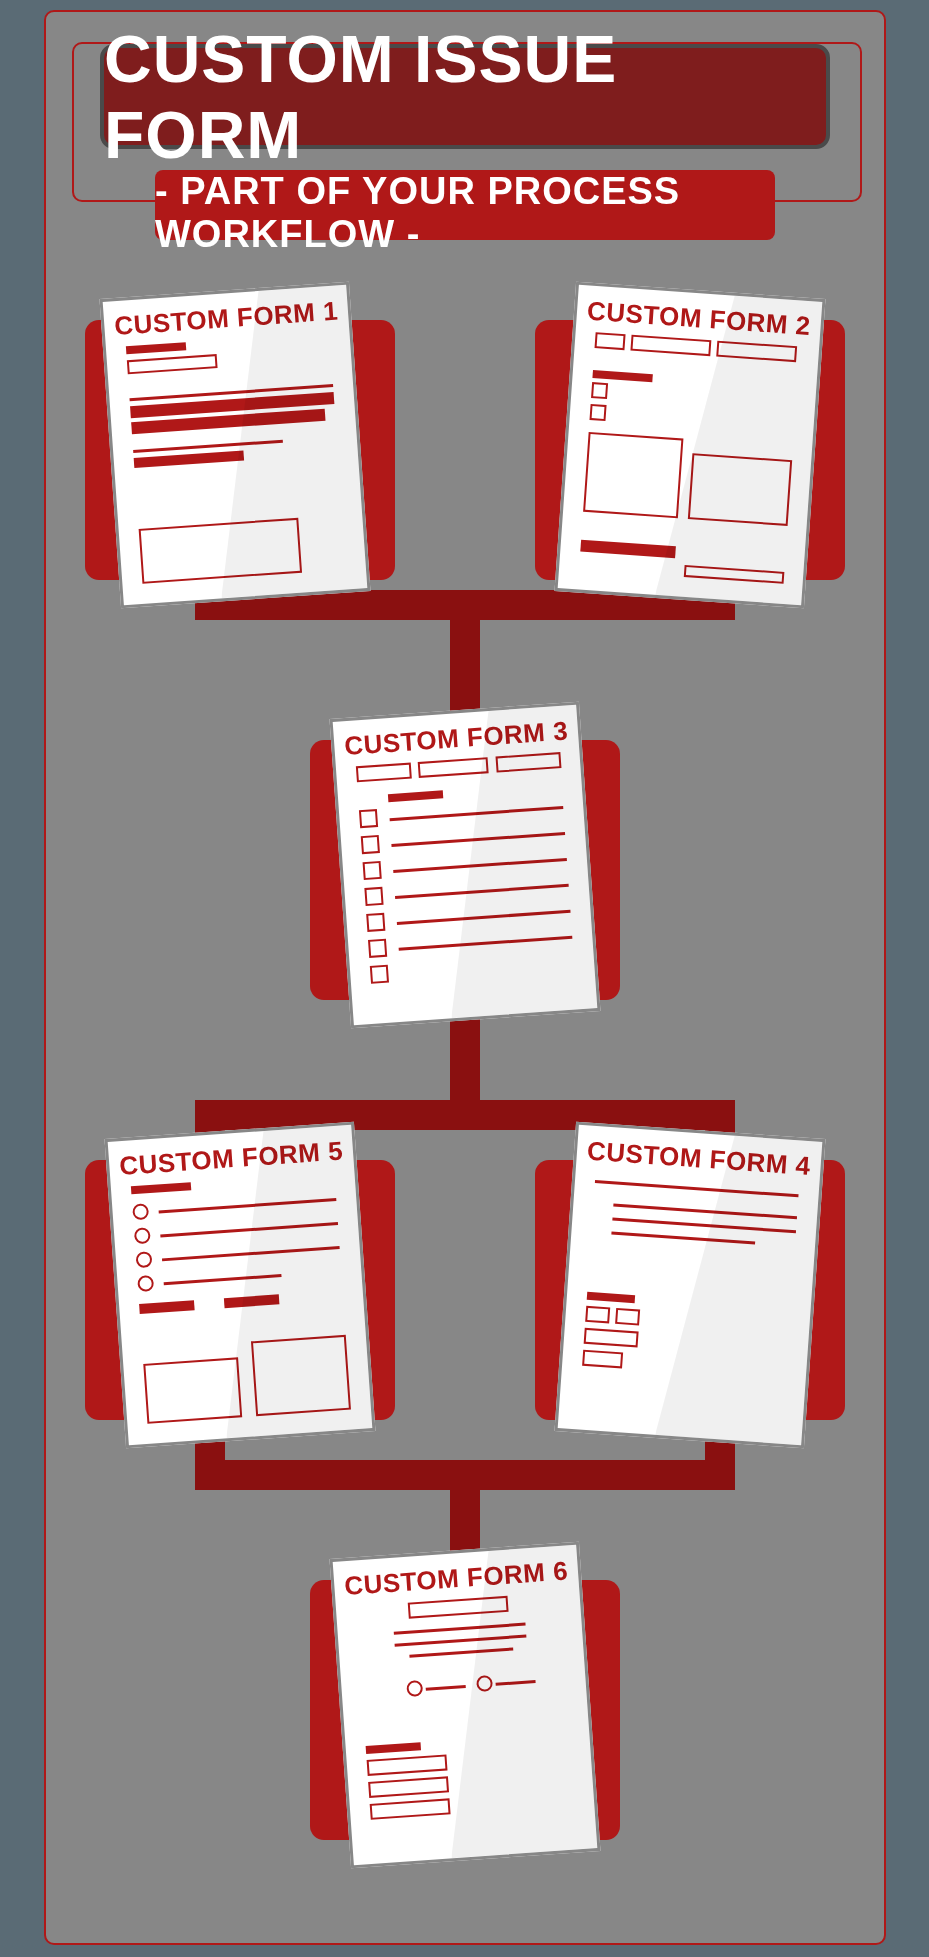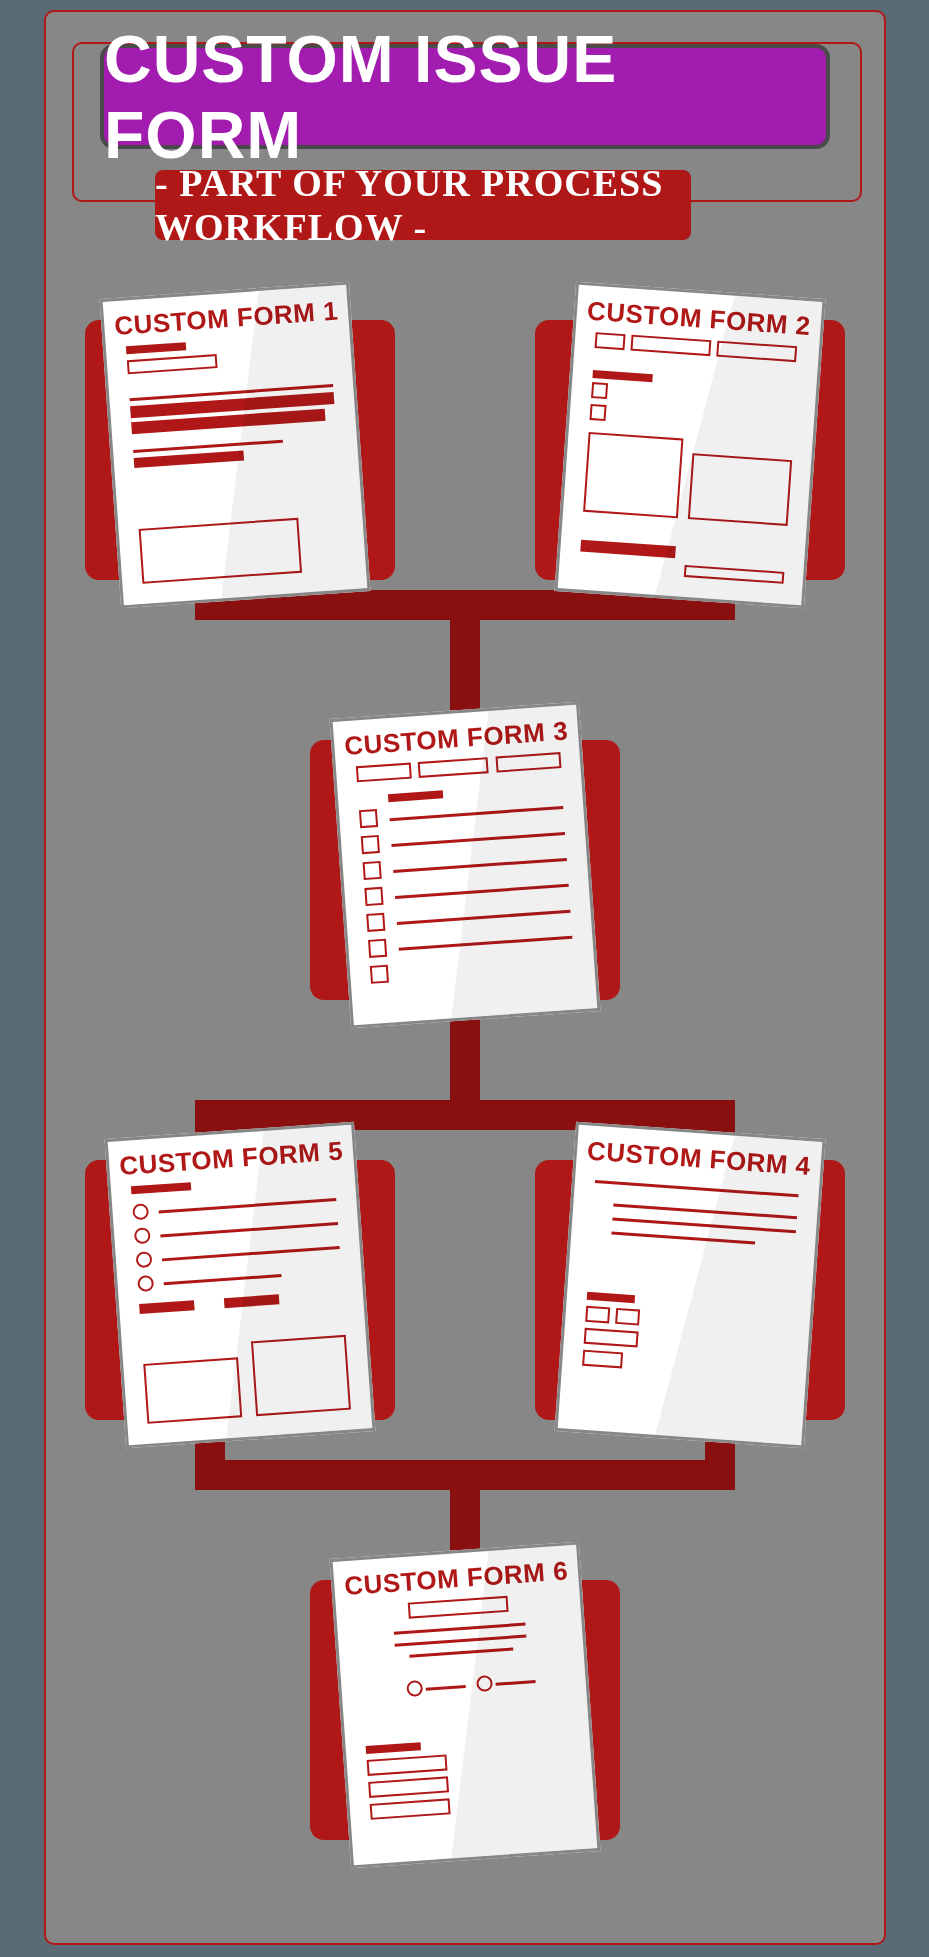--- a/index.html
+++ b/index.html
@@ -29,46 +29,45 @@
     height: 160px;
     border: 2px solid #b01818;
     border-radius: 10px;
   }
   .title-box {
     position: absolute;
     top: 44px;
     left: 100px;
     width: 730px;
     height: 105px;
-    background: #a21caf;
+    background: #7f1d1d;
     border: 4px solid #4a4a4a;
     border-radius: 14px;
     display: flex;
     align-items: center;
     justify-content: center;
   }
   .title-text {
     color: #fff;
     font-size: 66px;
     font-weight: 700;
     letter-spacing: 1px;
     font-stretch: condensed;
   }
   .subtitle-box {
     position: absolute;
     top: 170px;
     left: 155px;
-    width: 536px;
+    width: 620px;
     height: 70px;
     background: #b01818;
     border-radius: 8px;
     display: flex;
-    align-items: center;
+    align-items: flex-start;
     justify-content: center;
-    font-family: Liberation Serif, serif;
   }
   .subtitle-text {
     color: #fff;
     font-size: 38px;
     font-weight: 700;
     letter-spacing: 1px;
     font-stretch: condensed;
   }
 
   

